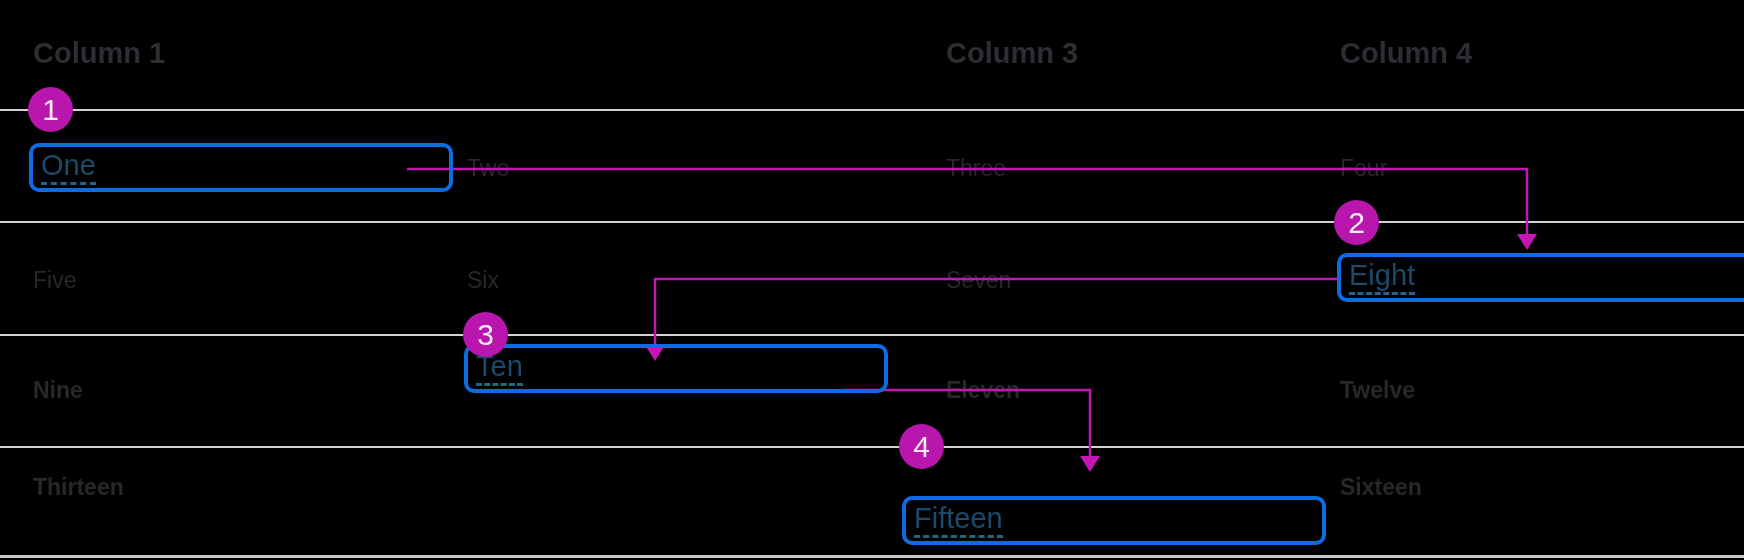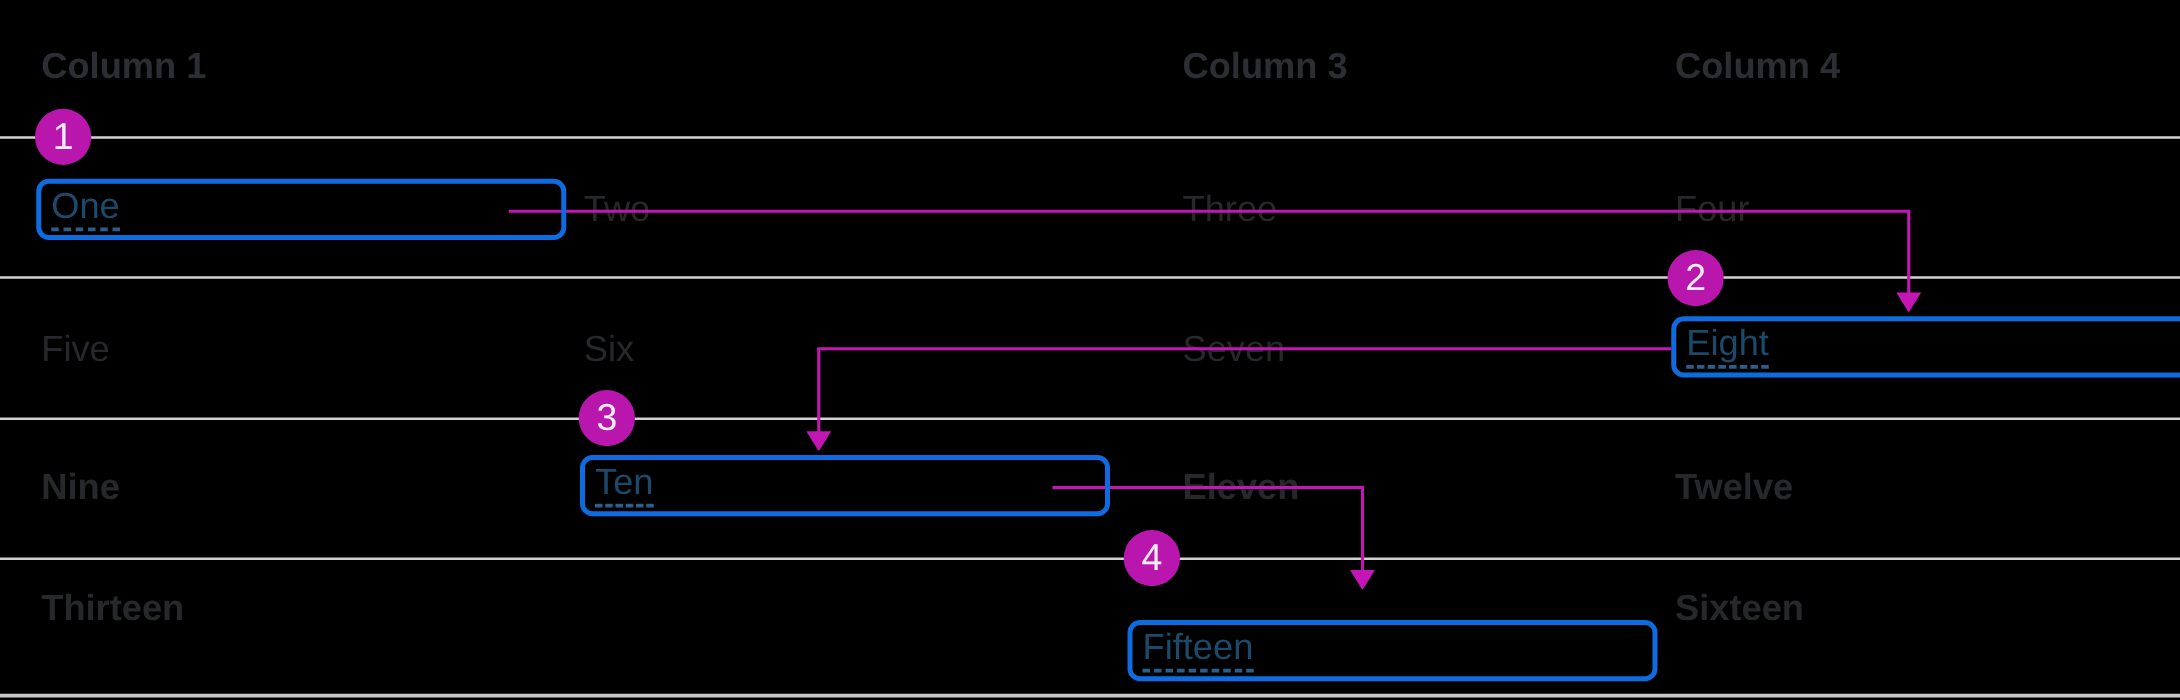--- a/index.html
+++ b/index.html
@@ -37,21 +37,21 @@
     white-space: nowrap;
   }
   .col-1 { left: 33px; }
   .col-2 { left: 467px; }
   .col-3 { left: 946px; }
   .col-4 { left: 1340px; }
 
   
   .cell {
     position: absolute;
-    font-size: 29px;
+    font-size: 23px;
     line-height: 34px;
     color: #26282c;
     white-space: nowrap;
   }
   .row-1 { top: 151px; }
   .row-2 { top: 263px; }
   .row-3 { top: 373px; font-weight: bold; }
   .row-4 { top: 470px; font-weight: bold; }
 
   
@@ -62,21 +62,21 @@
     box-sizing: border-box;
     border: 4px solid #0e6ce0;
     border-radius: 10px;
     display: flex;
     align-items: center;
     padding-left: 8px;
     background: transparent;
   }
   .fb-one     { left: 29px;   top: 143px; }
   .fb-eight   { left: 1337px; top: 253px; }
-  .fb-ten     { left: 464px;  top: 364px; }
+  .fb-ten     { left: 464px;  top: 344px; }
   .fb-fifteen { left: 902px;  top: 477px; margin-top: 19px; }
   .focus-link {
     display: inline-block;
     font-size: 29px;
     line-height: 30px;
     color: #1c4a6b;
     border-bottom: 3px dashed #2b5e8a;
     padding-bottom: 2px;
     white-space: nowrap;
   }

